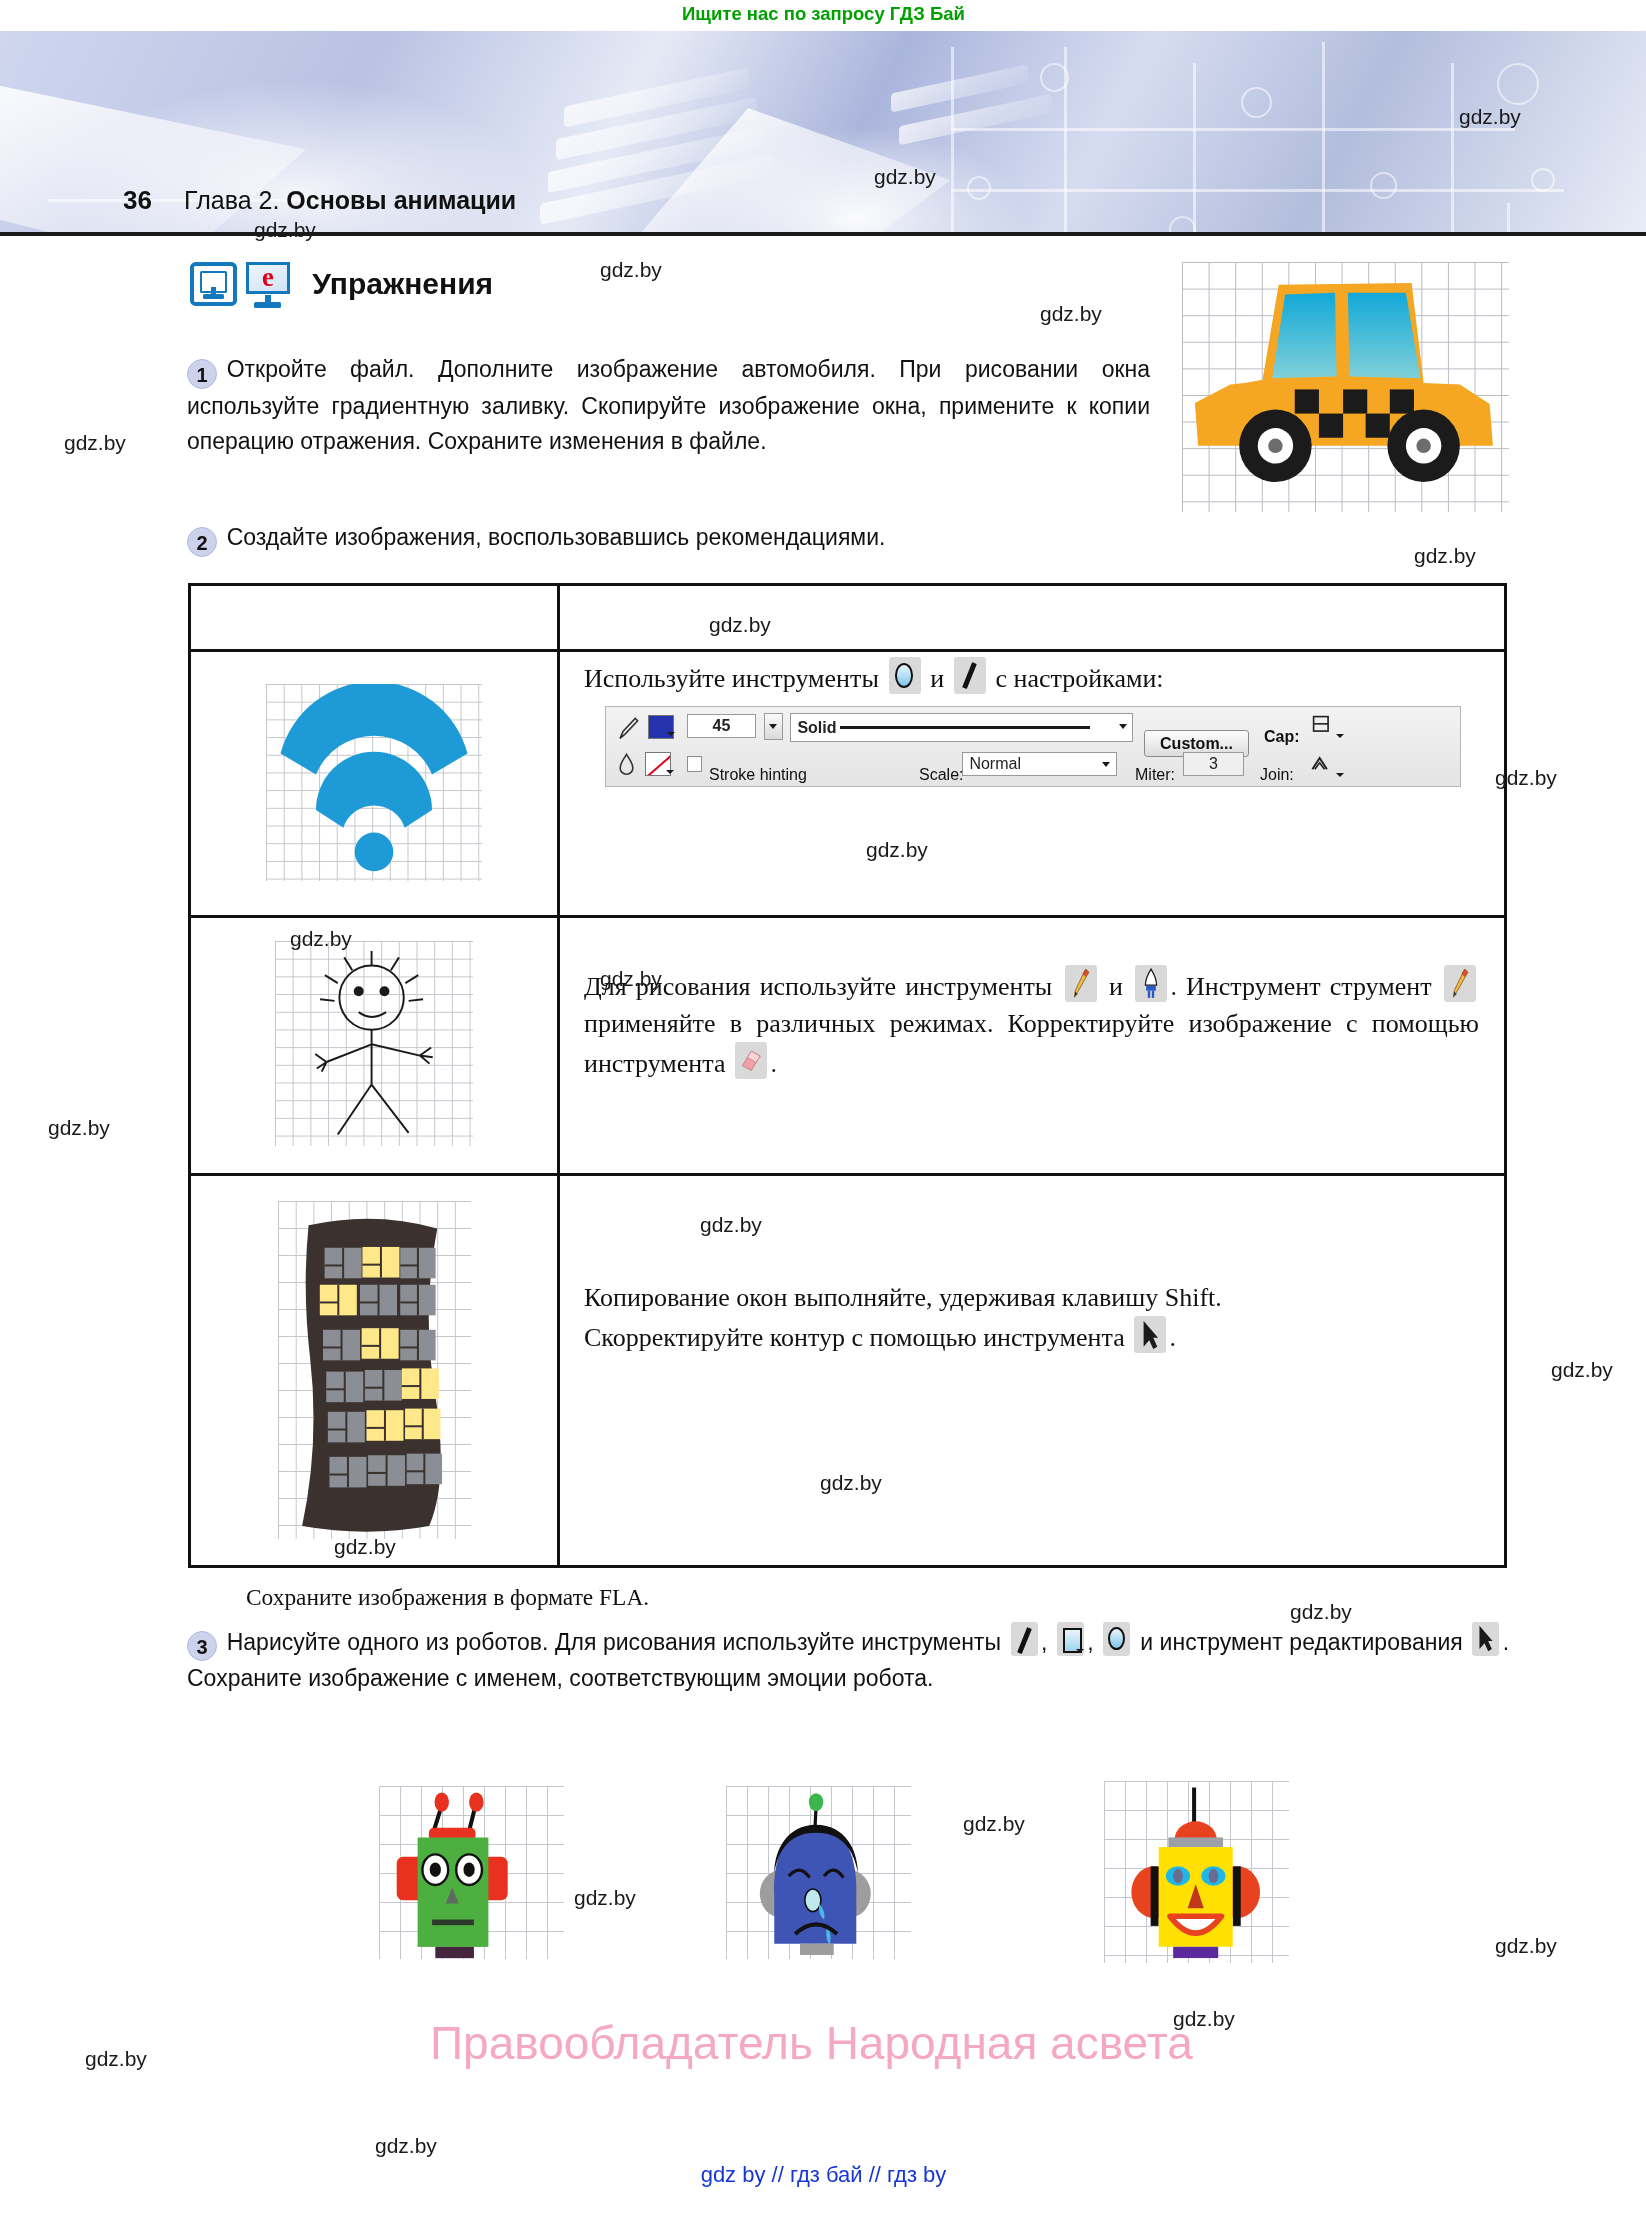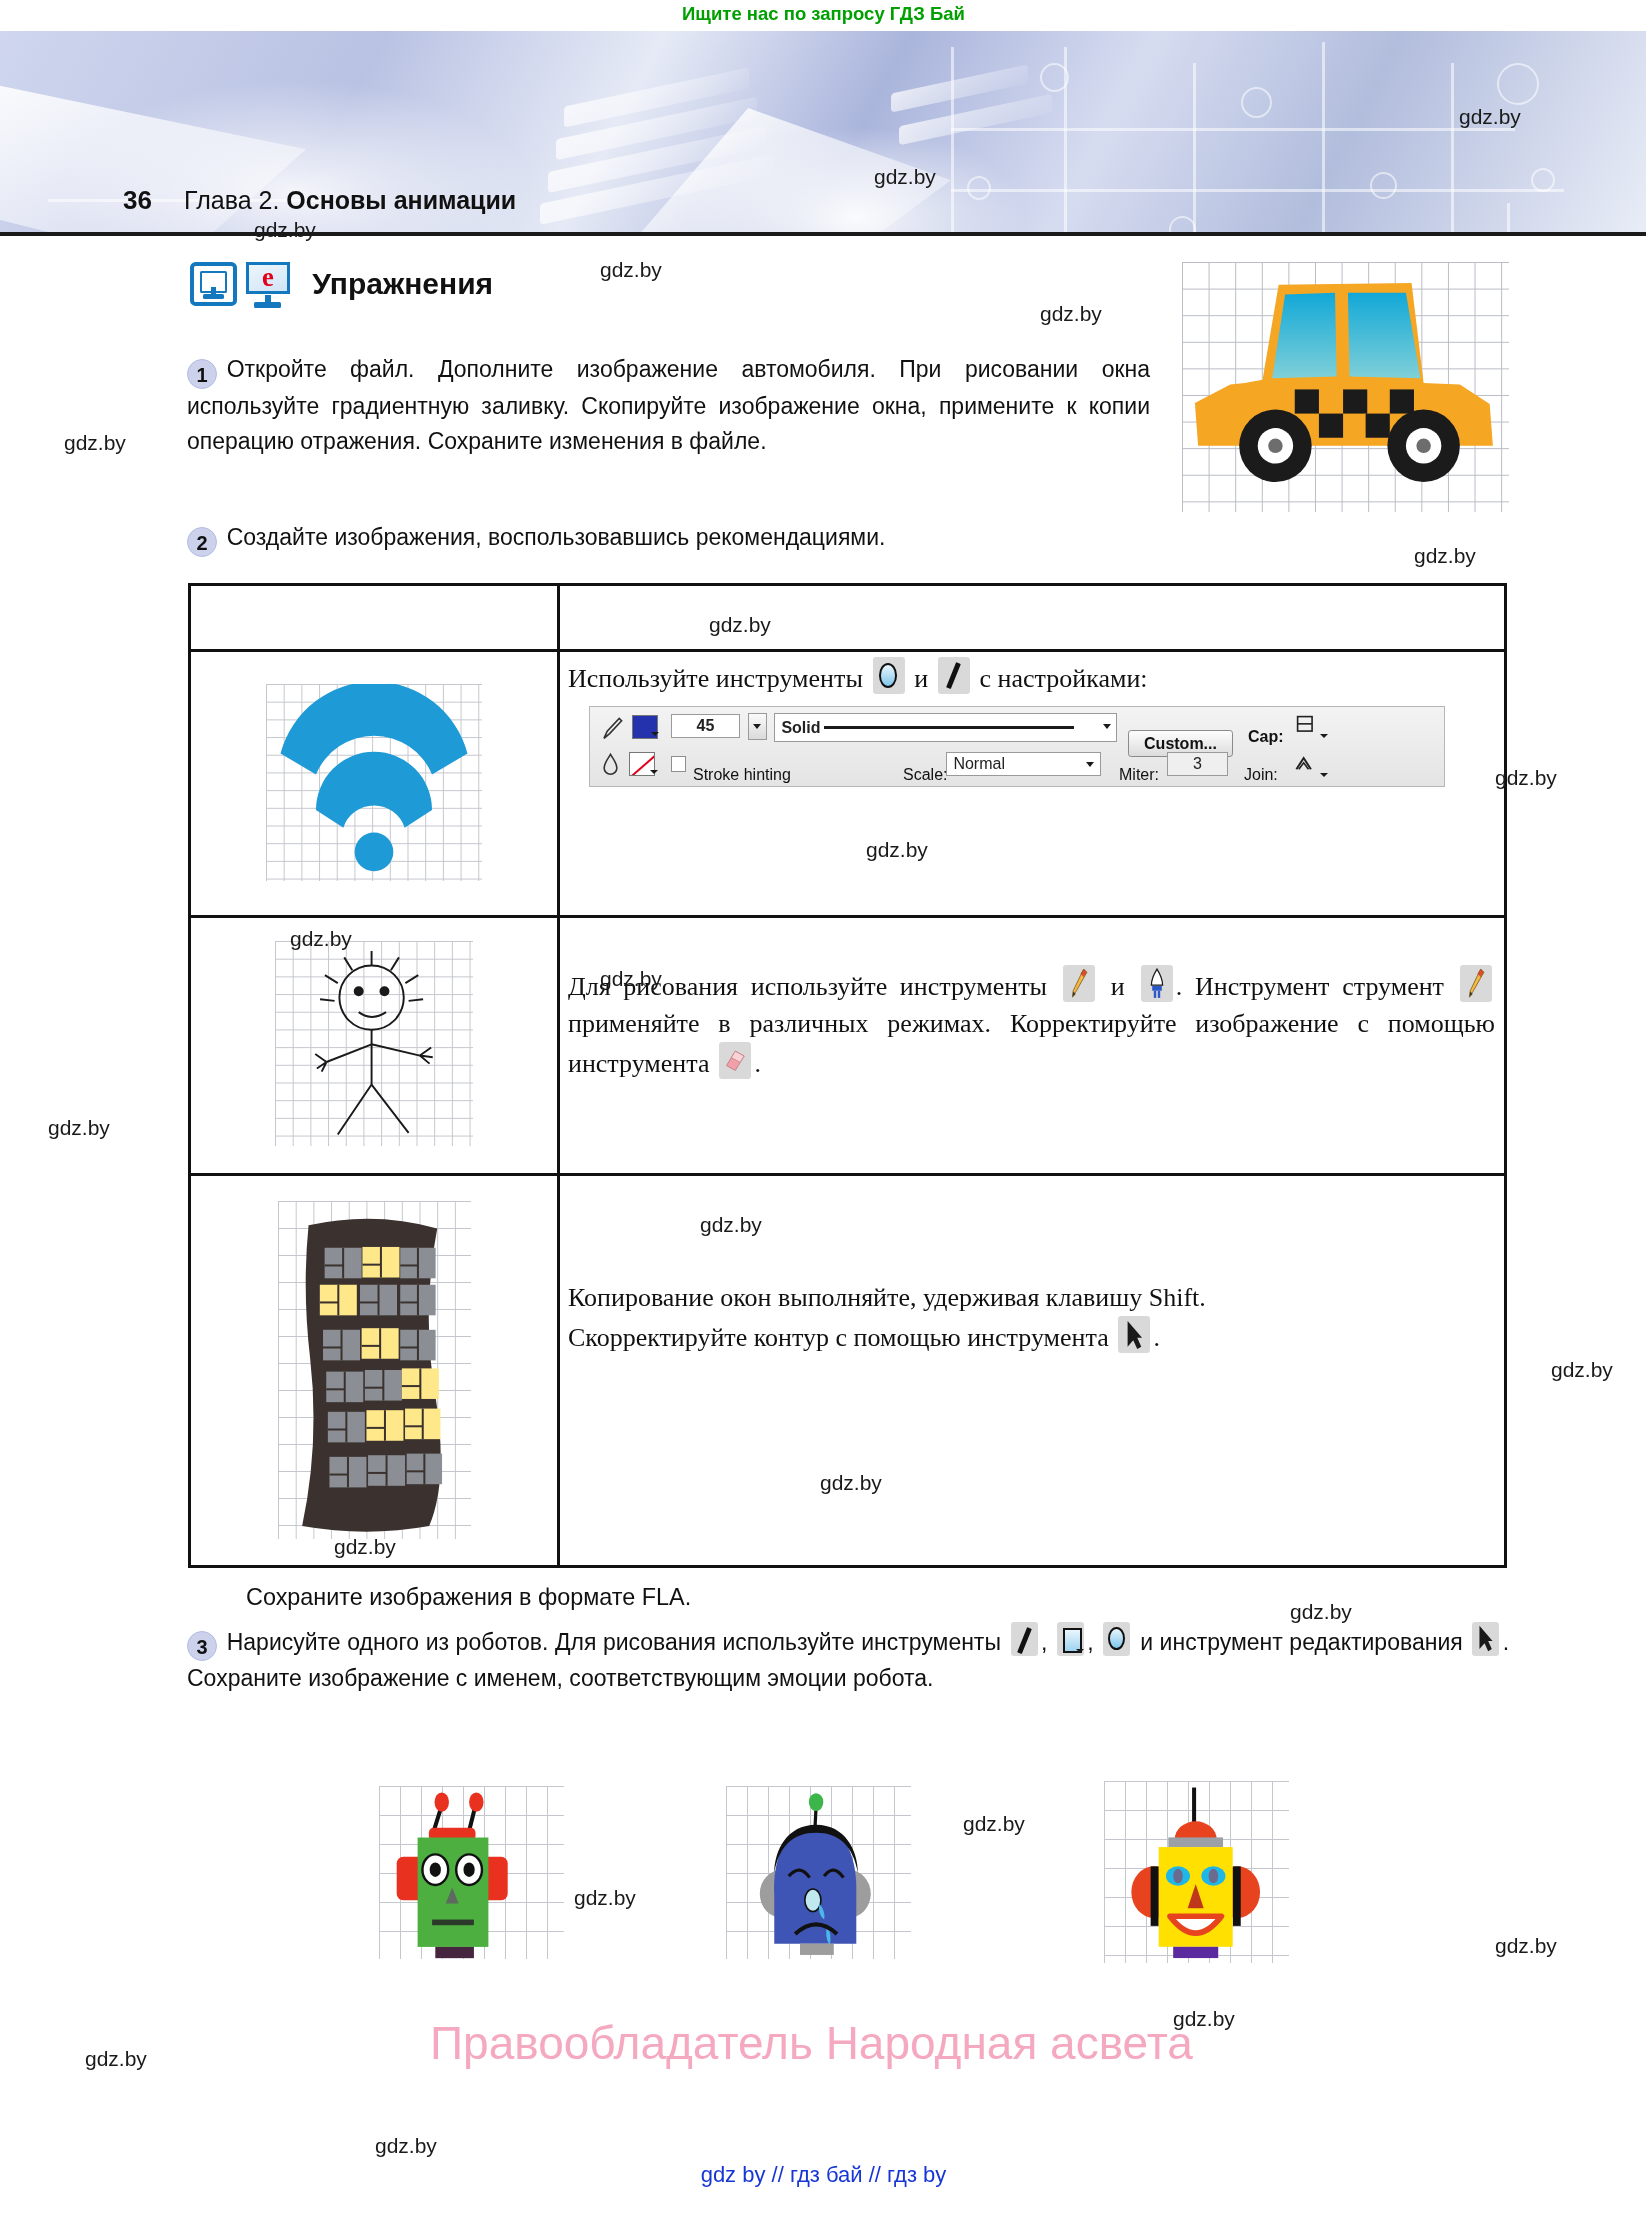--- a/index.html
+++ b/index.html
@@ -106,21 +106,21 @@
   .num-badge {
     display: inline-block; width: 30px; height: 30px; border-radius: 50%;
     background: #ccd2ec; border: 0.8px solid #b4bce0;
     text-align: center; line-height: 30px;
     font-size: 20px; font-weight: bold; color: #111;
     vertical-align: -4.8px; margin-right: 9.7px;
   }
 
   #task1 { left: 187px; top: 352px; width: 963px; }
   #task2 { left: 187px; top: 520px; width: 1209px; }
-  #save-fla { left: 246px; top: 1580px; width: 1048px; font-size: 23.4px; }
+  #save-fla { left: 246px; top: 1580px; width: 1048px; font-size: 23.4px; font-family: Liberation Serif, serif; }
   #task3 { left: 187px; top: 1622px; width: 1322px; }
 
   
   .fig-car {
     position: absolute; left: 1182px; top: 262px; width: 327px; height: 250px;
     background-color: #fff;
     background-image:
       linear-gradient(to right, #b9bcc4 0.8px, transparent 0.8px),
       linear-gradient(to bottom, #b9bcc4 0.8px, transparent 0.8px);
     background-size: 26.6px 26.6px;
@@ -142,21 +142,21 @@
   }
   .th1 { width: 366px; text-align: center; }
   .th2 { width: 946px; text-align: center; }
 
   .cell-img {
     position: absolute; left: 0; width: 366px;
     display: flex; align-items: center; justify-content: center;
   }
   .cell-rec {
     position: absolute; left: 369px; width: 943px;
-    padding: 0 8px;
+    padding: 0 24px;
     font-family: "Liberation Serif", serif;
     font-size: 26px; color: #111; line-height: 37px; text-align: justify;
   }
 
   
   .grid {
     background-color: #fff;
     background-image:
       linear-gradient(to right, #c4c7cd 0.8px, transparent 0.8px),
       linear-gradient(to bottom, #c4c7cd 0.8px, transparent 0.8px);

